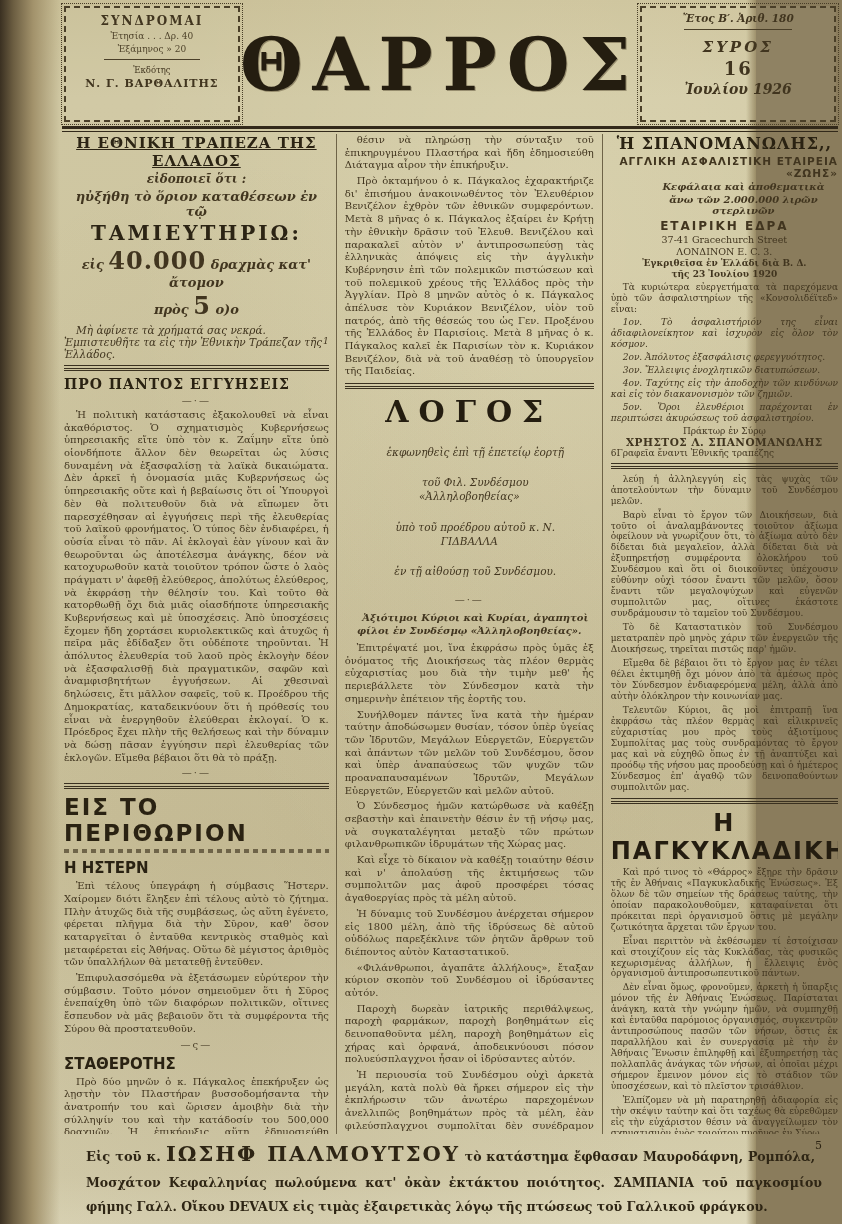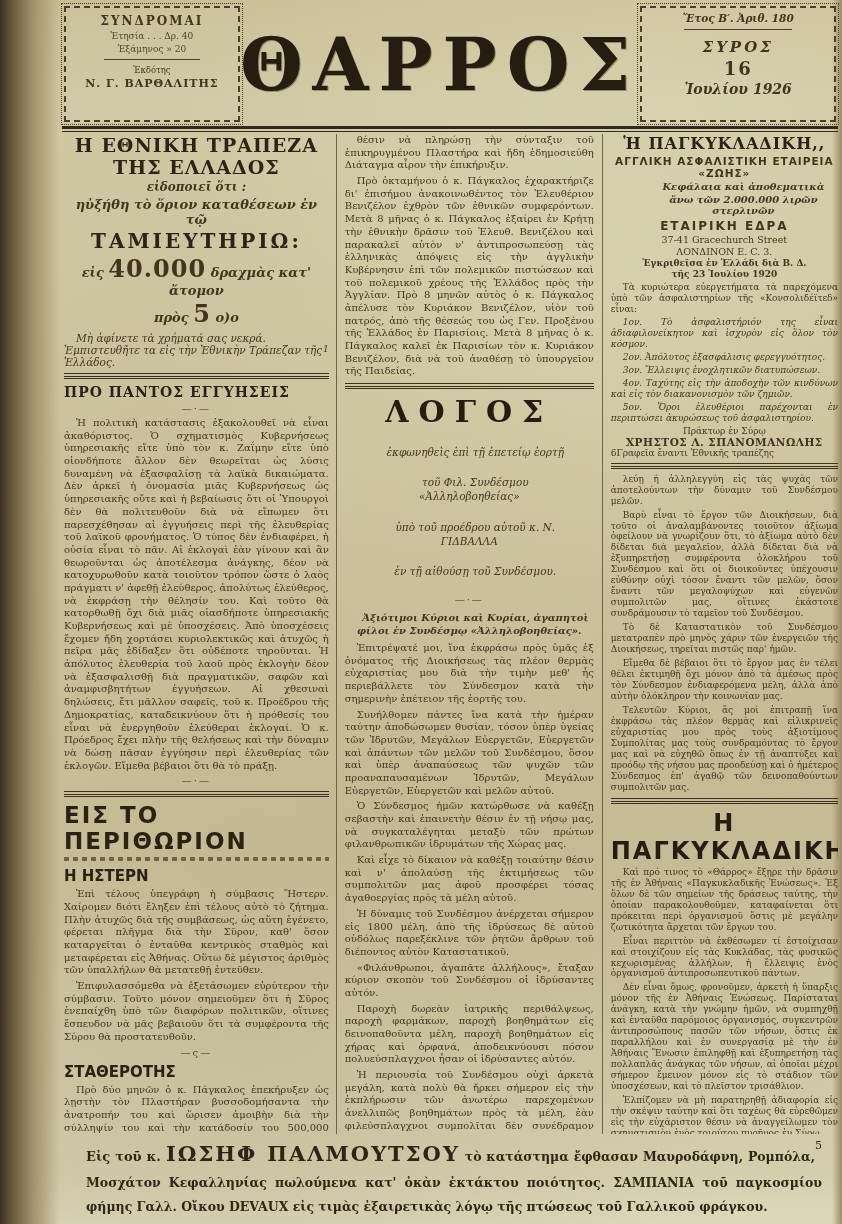--- a/index.html
+++ b/index.html
@@ -1,18 +1,18 @@
 <!DOCTYPE html>
 <html><head>
 <meta charset="utf-8">
 <style>
   html,body{margin:0;padding:0;}
   body{width:842px;height:1224px;overflow:hidden;background:#8a7c5c;}
   .page{
-    position:relative;width:842px;height:1224px;
+    position:relative;width:756px;height:1224px;
     font-family:"DejaVu Serif",serif;color:#41351f;
     background:
       radial-gradient(ellipse at 75% 20%, rgba(255,250,220,.18), transparent 55%),
       radial-gradient(ellipse at 30% 80%, rgba(110,90,50,.12), transparent 60%),
       radial-gradient(ellipse at 90% 60%, rgba(120,100,60,.15), transparent 45%),
       linear-gradient(180deg,#c9bf97 0%,#cfc7a2 8%,#cdc49e 70%,#d6cfae 96%,#ded8ba 100%);
   }
   .gutter{position:absolute;left:0;top:0;width:60px;height:100%;
     background:linear-gradient(90deg,#3a3021 0%,#6b5d41 22%,#a2926b 55%,rgba(205,196,158,0) 100%);
     pointer-events:none;}
@@ -45,21 +45,21 @@
   .c1{width:268px;padding-right:7px;}
   .c2{width:252px;padding:0 8px;border-left:1px solid #6e6347;border-right:1px solid #6e6347;}
   .c3{width:230px;padding-left:8px;}
   p{margin:0 0 3px 0;font-size:10px;line-height:1.27;text-align:justify;text-indent:12px;}
   .c3 p{font-size:9px;line-height:1.22;}
   .drule{border-top:1px solid #3a3120;border-bottom:3px double #3a3120;height:2px;margin:5px 0;}
   .orn{text-align:center;font-size:10px;color:#4a3f28;margin:3px 0;letter-spacing:2px;}
 
   
   .bank{ text-align:center;margin-bottom:4px;}
-  .bank .h{font-size:19px;font-weight:bold;letter-spacing:1px;color:#2c2414;}
+  .bank .h{font-size:15px;font-weight:bold;letter-spacing:1px;color:#2c2414;text-decoration:underline;}
   .bank .i{font-size:12px;font-weight:bold;font-style:italic;margin-top:2px;}
   .bank .i2{font-size:13px;font-weight:bold;font-style:italic;margin-top:3px;}
   .bank .tam{font-size:20px;font-weight:bold;letter-spacing:3px;margin-top:2px;color:#2c2414;}
   .bank .amt{font-size:13px;font-weight:bold;font-style:italic;margin-top:1px;}
   .bank .big{font-size:24px;font-style:normal;letter-spacing:1px;}
   .bank .small-line{font-size:10.5px;font-style:italic;margin-top:4px;text-align:left;text-indent:12px;}
   .bank .small-line2{font-size:10.5px;font-style:italic;text-align:left;position:relative;}
   .refnum{font-size:9px;float:right;}
 
   .head1{font-size:14px;font-weight:bold;letter-spacing:1px;text-align:left;color:#2a2212;
@@ -71,21 +71,21 @@
     background:repeating-linear-gradient(90deg,#4a3f28 0 5px,transparent 5px 9px);opacity:.7;}
 
   
   .logos-title{font-size:30px;font-weight:bold;letter-spacing:10px;text-align:center;color:#241d10;margin:2px 0 2px;}
   .logos-sub{font-size:10.5px;font-style:italic;text-align:center;margin:16px;line-height:1.35;}
   .salut{font-size:10px;font-weight:bold;font-style:italic;text-align:center;margin:6px 4px 5px;line-height:1.3;}
 
   
   .ins{text-align:center;}
   .ins .t{font-size:16px;font-weight:bold;letter-spacing:1px;color:#2a2212;}
-  .ins .st{font-size:10.5px;font-weight:bold;letter-spacing:1px;margin-top:2px;font-family:"DejaVu Sans",sans-serif;}
+  .ins .st{font-size:10.5px;font-weight:bold;letter-spacing:1px;margin-top:2px;font-family:"DejaVu Sans",sans-serif;text-align:right;}
   .ins .cap{font-size:10px;font-weight:bold;font-style:italic;margin-top:2px;margin-left:38px;}
   .ins .hq{font-size:12px;font-weight:bold;letter-spacing:2px;margin-top:3px;font-family:"DejaVu Sans",sans-serif;}
   .ins .ad{font-size:9.5px;margin-top:1px;}
   .ins .ap{font-size:9px;font-weight:bold;margin-top:1px;}
   .ins-body{text-align:justify;margin-top:3px;}
   .ins-body p{font-size:9px;line-height:1.22;margin-bottom:2px;}
   .ins-body .b{font-style:italic;}
   .agent{text-align:center;font-size:9px;margin-top:2px;}
   .agent .nm{font-size:10.5px;font-weight:bold;letter-spacing:.5px;}
   .agent .off{font-size:9px;text-align:left;}
@@ -183,21 +183,21 @@
       <p>«Φιλάνθρωποι, ἀγαπᾶτε ἀλλήλους», ἔταξαν κύριον σκοπὸν τοῦ Συνδέσμου οἱ ἱδρύσαντες αὐτόν.</p>
       <p>Παροχὴ δωρεὰν ἰατρικῆς περιθάλψεως, παροχὴ φαρμάκων, παροχὴ βοηθημάτων εἰς δεινοπαθοῦντα μέλη, παροχὴ βοηθημάτων εἰς χήρας καὶ ὀρφανά, ἀποδεικνύουσι πόσον πολυεύσπλαγχνοι ἦσαν οἱ ἱδρύσαντες αὐτόν.</p>
       <p>Ἡ περιουσία τοῦ Συνδέσμου οὐχὶ ἀρκετὰ μεγάλη, κατὰ πολὺ θὰ ἤρκει σήμερον εἰς τὴν ἐκπλήρωσιν τῶν ἀνωτέρω παρεχομένων ἀνελλιπῶς βοηθημάτων πρὸς τὰ μέλη, ἐὰν φιλεύσπλαγχνοι συμπολῖται δὲν συνέδραμον ὑλικῶς αὐτὸν διὰ τῶν δωρεῶν των.</p>
       <p>Ἐὰν τὸ βλέμμα σας περιστραφῇ πέριξ τῆς αἰθούσης ταύτης, θὰ ἴδητε γνωστὰς προσωπογραφίας κοσμούσας αὐτὴν εἰς ἔνδειξιν ἀγάπης καὶ ἐκτιμήσεως αὐτῶν πρὸς τὸν Σύνδεσμον, ὅσον καὶ τοῦ Συνδέσμου πρὸς αὐτούς.</p>
       <p>Ὁ Σύνδεσμος πλὴν τῆς εἰς χρεώγραφα περιουσίας του, κατέχει καὶ ἰδιόκτητον φαρμακεῖον καὶ Μαυσωλεῖον.</p>
 
     </div>
 
     <div class="col c3">
       <div class="ins">
-        <div class="t">Ἡ ΠΑΓΚΥΚΛΑΔΙΚΗ,,</div>
+        <div class="t">Ἡ ΣΠΑΝΟΜΑΝΩΛΗΣ,,</div>
         <div class="st">ΑΓΓΛΙΚΗ ΑΣΦΑΛΙΣΤΙΚΗ ΕΤΑΙΡΕΙΑ «ΖΩΗΣ»</div>
         <div class="cap">Κεφάλαια καὶ ἀποθεματικὰ</div>
         <div class="cap">ἄνω τῶν 2.000.000 λιρῶν στερλινῶν</div>
         <div class="hq">ΕΤΑΙΡΙΚΗ ΕΔΡΑ</div>
         <div class="ad">37-41 Gracechurch Street</div>
         <div class="ad">ΛΟΝΔΙΝΟΝ Ε. C. 3.</div>
         <div class="ap">Ἐγκριθεῖσα ἐν Ἑλλάδι διὰ Β. Δ.</div>
         <div class="ap">τῆς 23 Ἰουλίου 1920</div>
       </div>
       <div class="ins-body">

